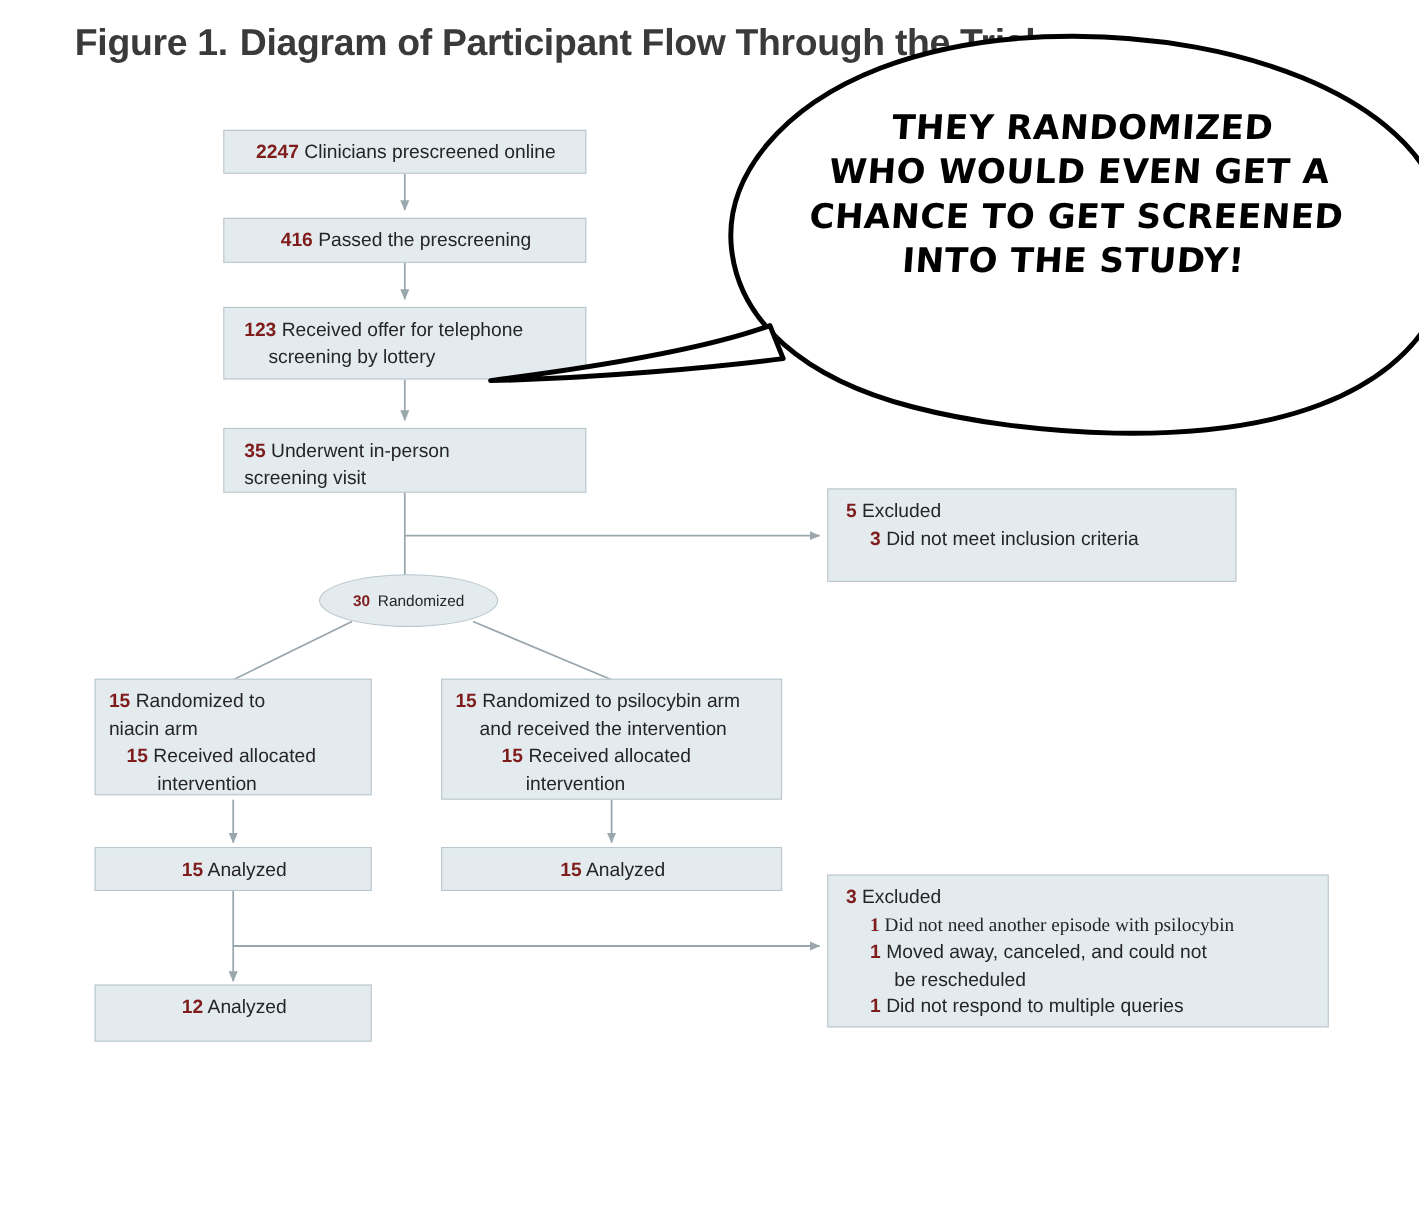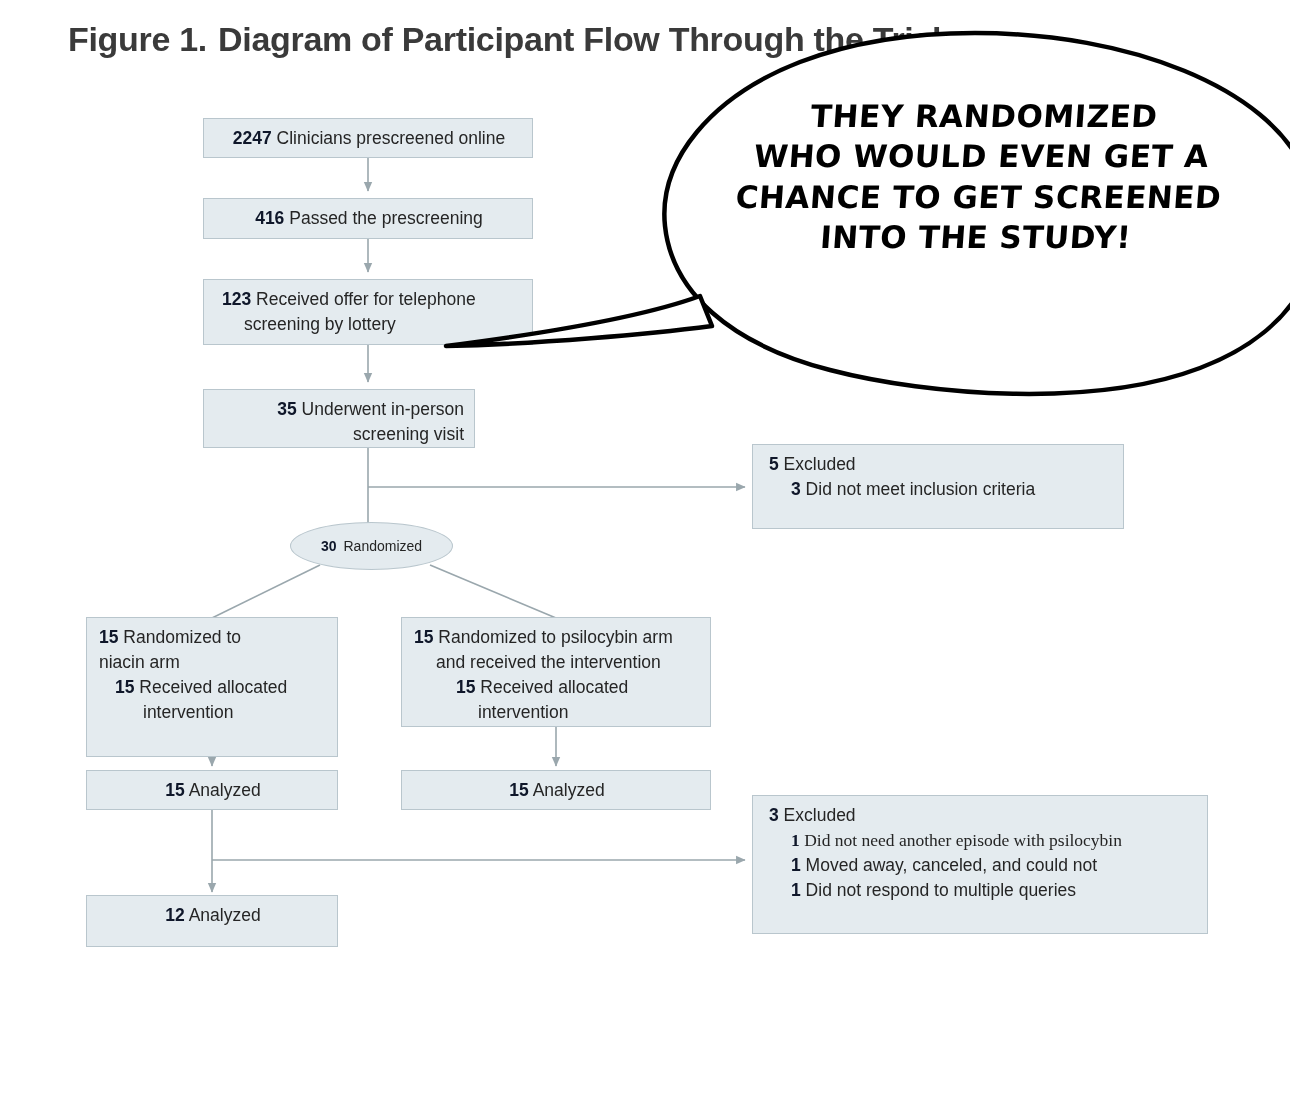--- a/index.html
+++ b/index.html
@@ -49,21 +49,21 @@
     background: #e4ebef;
     border: 1px solid #b9c6cd;
     color: #252525;
     font-size: 17.5px;
     line-height: 1.42;
     padding: 7px 10px 8px 12px;
   }
   .flow-box.center { text-align: center; }
   .num {
     font-weight: bold;
-    color: #0f172a;
+    color: #7f1d1d;
   }
   .hang {
     padding-left: 44px;
     text-indent: -44px;
   }
   .hang2 {
     padding-left: 22px;
     text-indent: -22px;
   }
 
@@ -154,36 +154,36 @@
   <div class="flow-box center" style="left:203px; top:198px; width:330px; height:41px;">
     <span class="num">416</span>
     <span>Passed the prescreening</span>
   </div>
 
   <div class="flow-box" style="left:203px; top:279px; width:330px; height:66px; padding-left:18px;">
     <div class="hang2"><span class="num">123</span> <span>Received offer for telephone</span></div>
     <div style="padding-left:22px;">screening by lottery</div>
   </div>
 
-  <div class="flow-box" style="left:203px; top:389px; width:272px; height:59px; padding-left:18px; text-align:right;">
+  <div class="flow-box" style="left:203px; top:389px; width:330px; height:59px; padding-left:18px; text-align:left;">
     <div><span class="num">35</span> <span>Underwent in-person</span></div>
     <div>screening visit</div>
   </div>
 
   <div class="flow-box" style="left:752px; top:444px; width:372px; height:85px; padding-left:16px;">
     <div><span class="num">5</span> <span>Excluded</span></div>
     <div class="hang" style="padding-left:44px; text-indent:-22px;"><span class="num">3</span> <span>Did not meet inclusion criteria</span></div>
   </div>
 
   <div id="node-randomized" style="left:290px; top:522px; width:163px; height:48px;">
     <span class="num">30</span>
       <span>Randomized</span>
   </div>
 
-  <div class="flow-box" style="left:86px; top:617px; width:252px; height:140px; padding-left:12px;">
+  <div class="flow-box" style="left:86px; top:617px; width:252px; height:106px; padding-left:12px;">
     <div class="hang2"><span class="num">15</span> <span>Randomized to</span></div>
     <div>niacin arm</div>
     <div style="padding-left:44px; text-indent:-28px;"><span class="num">15</span> <span>Received allocated</span></div>
     <div style="padding-left:44px;">intervention</div>
   </div>
 
   <div class="flow-box" style="left:401px; top:617px; width:310px; height:110px; padding-left:12px;">
     <div class="hang2"><span class="num">15</span> <span>Randomized to psilocybin arm</span></div>
     <div style="padding-left:22px;">and received the intervention</div>
     <div style="padding-left:44px; text-indent:-2px;"><span class="num">15</span> <span>Received allocated</span></div>
@@ -202,20 +202,21 @@
 
   <div class="flow-box center" style="left:86px; top:895px; width:252px; height:52px;">
     <span class="num">12</span>
     <span>Analyzed</span>
   </div>
 
   <div class="flow-box" style="left:752px; top:795px; width:456px; height:139px; padding-left:16px;">
     <div><span class="num">3</span> <span>Excluded</span></div>
     <div style="padding-left:44px; text-indent:-22px;font-family:Liberation Serif, serif;"><span class="num">1</span> <span>Did not need another episode with psilocybin</span></div>
     <div style="padding-left:44px; text-indent:-22px;"><span class="num">1</span> <span>Moved away, canceled, and could not</span></div>
+    <div style="padding-left:44px;">be rescheduled</div>
     <div style="padding-left:44px; text-indent:-22px;"><span class="num">1</span> <span>Did not respond to multiple queries</span></div>
   </div>
 
   <svg id="speech-bubble" viewBox="0 0 1290 1104">
 
     <path d="M 975,33
              C 1130,33 1268,88 1304,170
              C 1340,252 1300,330 1200,368
              C 1095,408 930,396 830,370
              C 730,344 672,292 665,226

